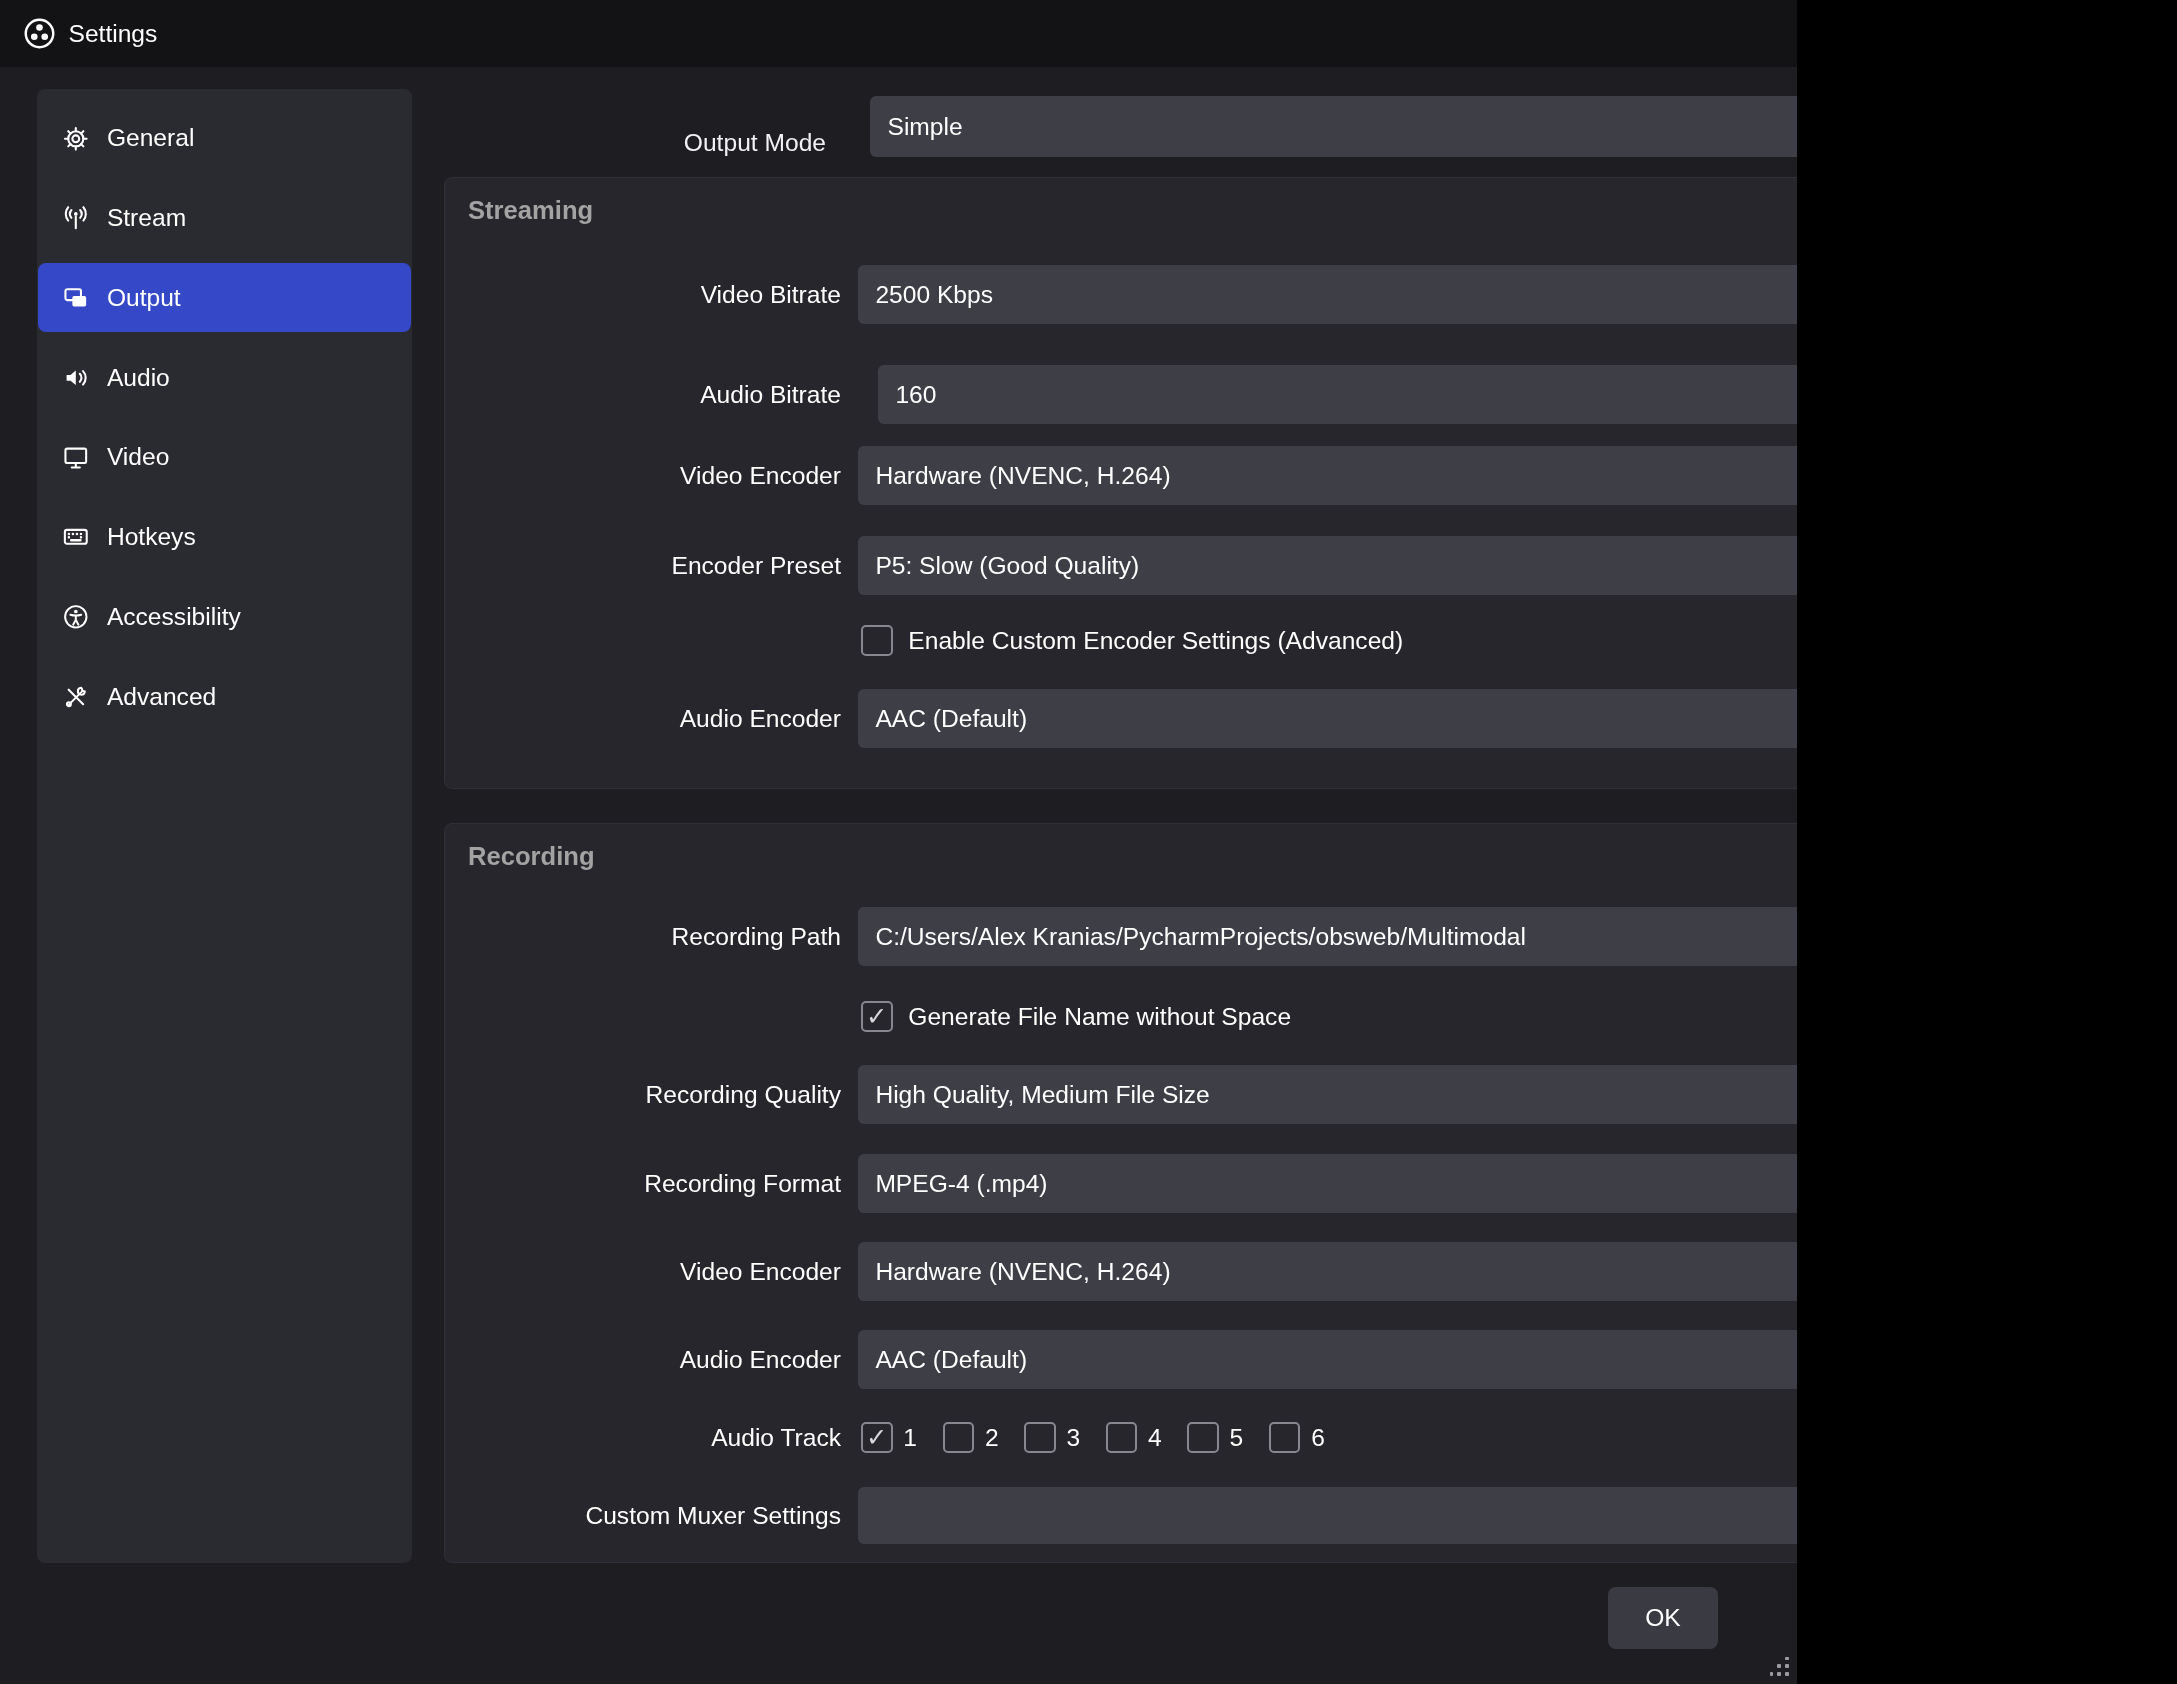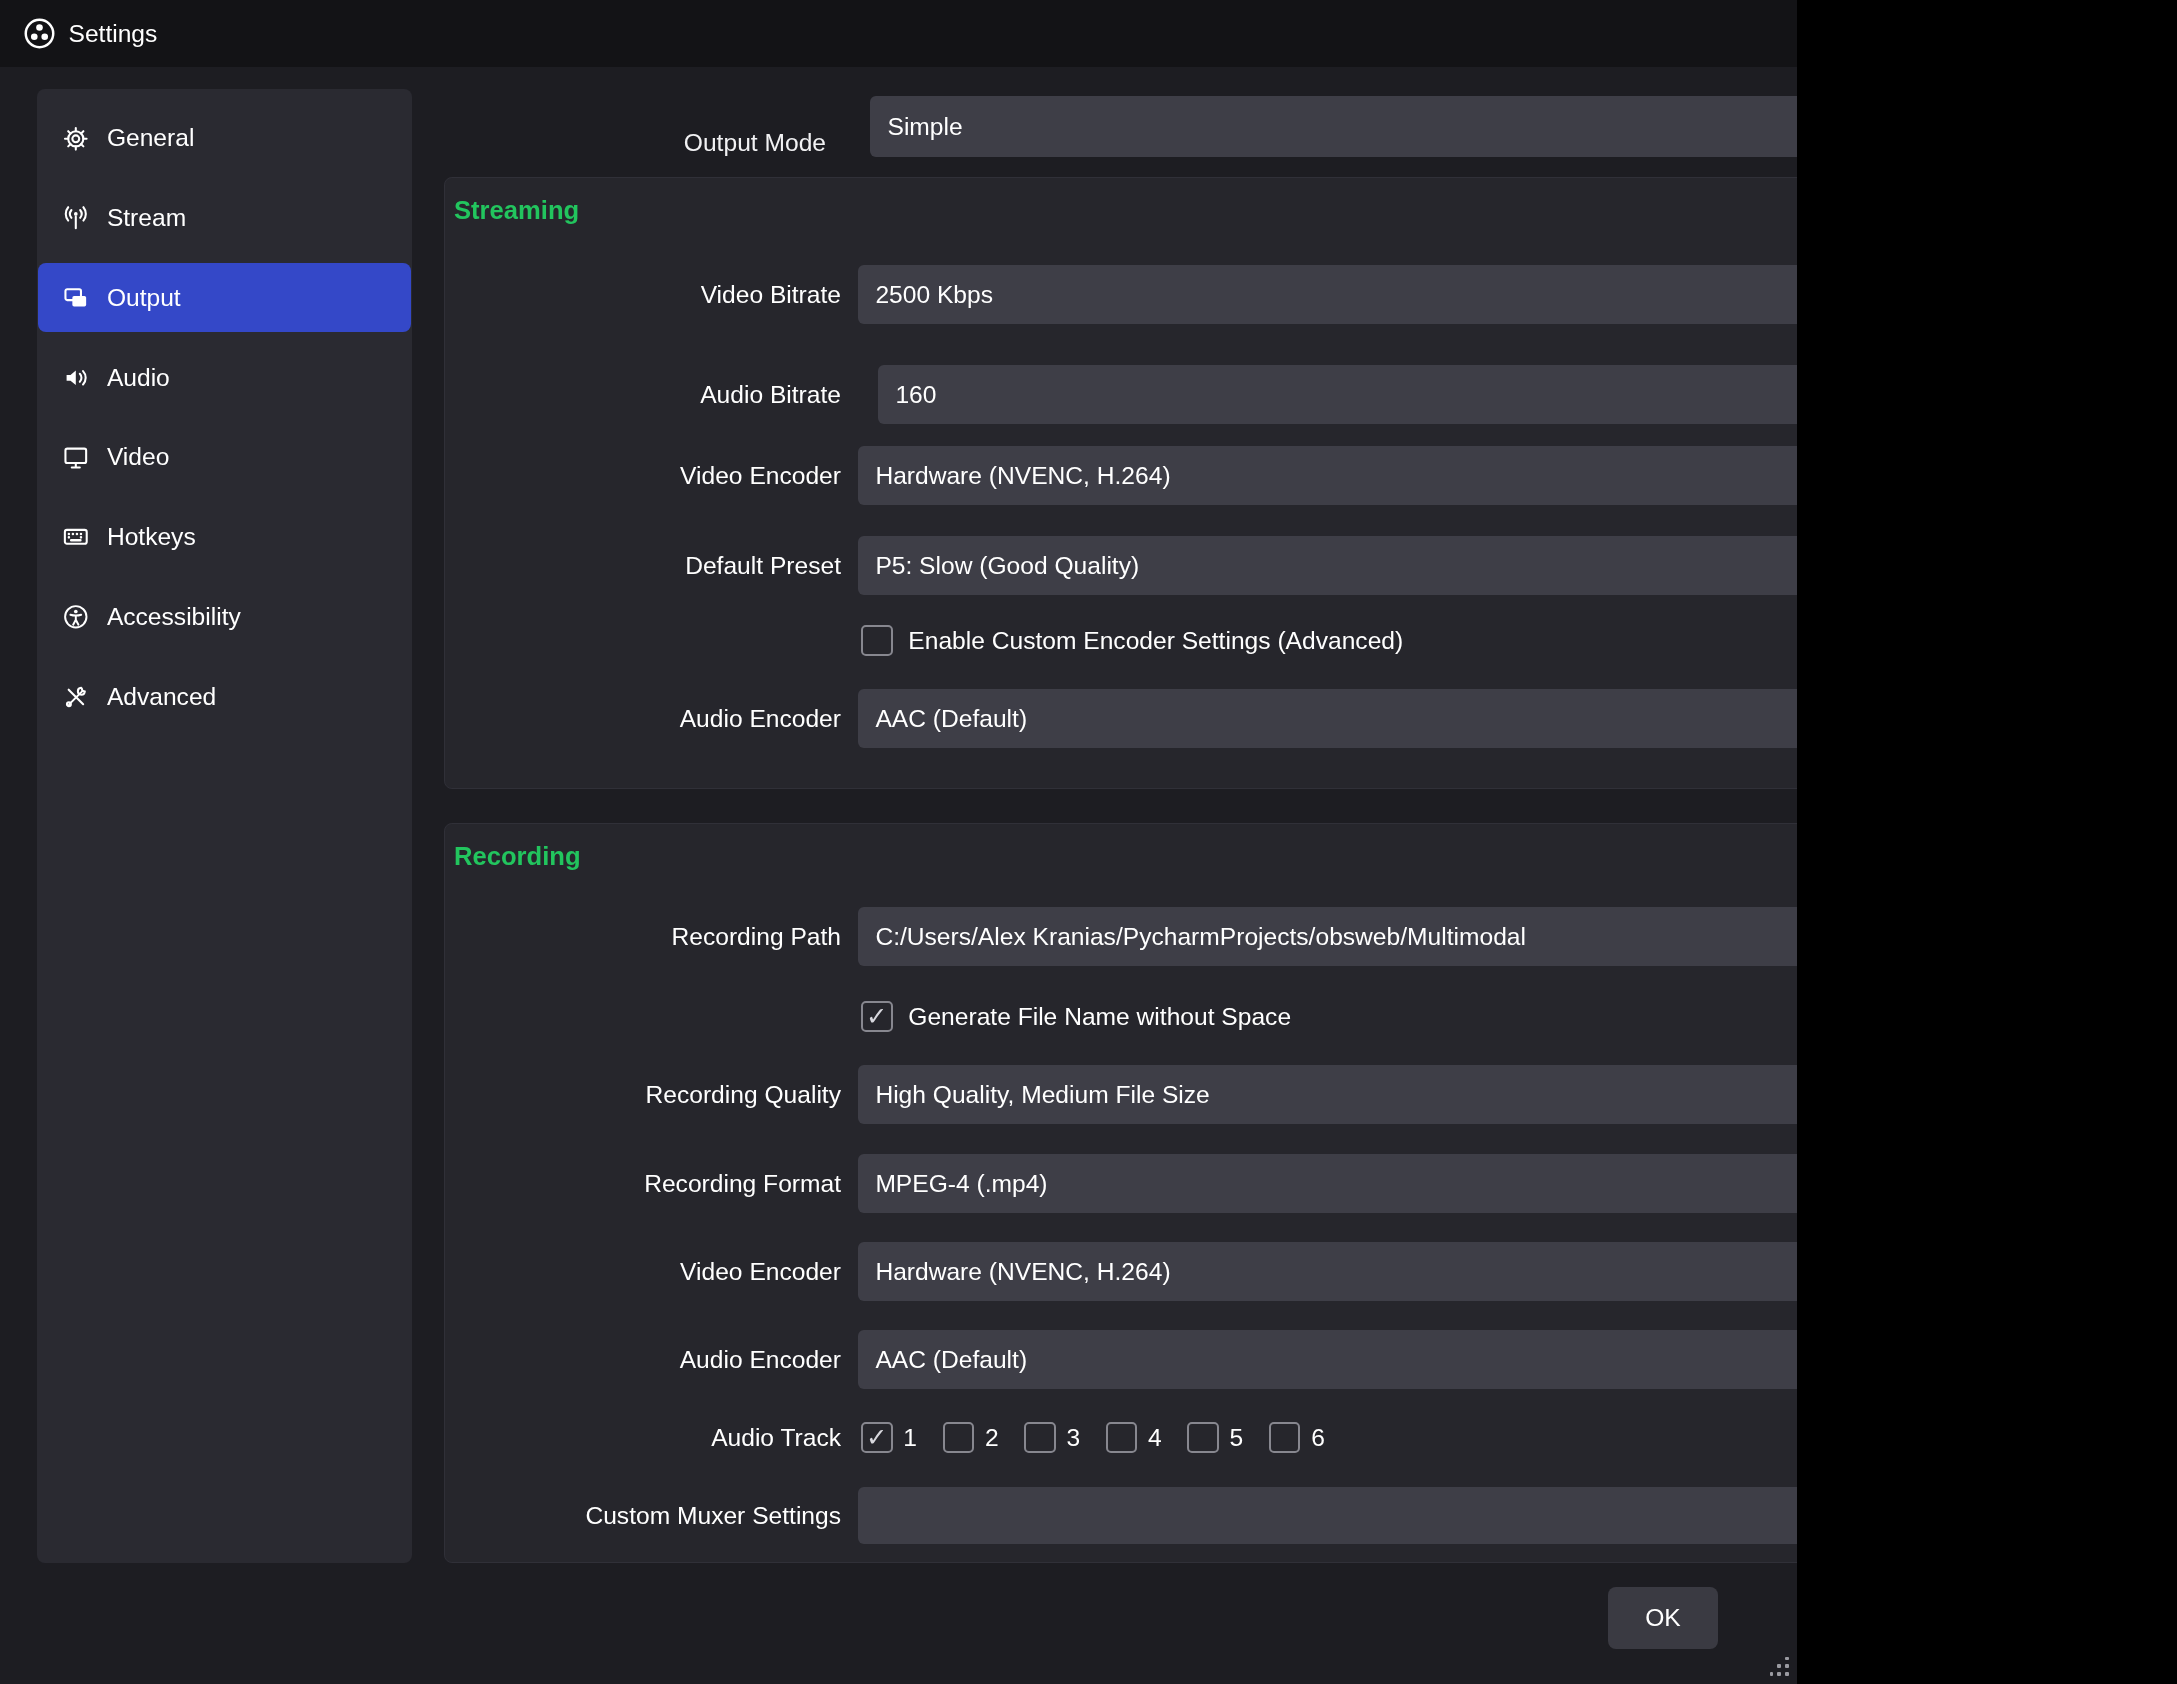--- a/index.html
+++ b/index.html
@@ -18,21 +18,21 @@
   .sidebar{position:absolute;left:37px;top:89px;width:375px;height:1474px;background:#2a2a31;border-radius:7.9px;padding-top:14.8px;box-sizing:border-box;}
   .side-item{height:69px;margin:0 1px 10.8px 1px;border-radius:7.9px;display:flex;align-items:center;cursor:pointer;}
   .side-item.selected{background:var(--accent,#3448c8);}
   .side-icon{margin-left:23.6px;width:27.6px;height:27.6px;display:flex;align-items:center;justify-content:center;flex:none;}
   .side-label{margin-left:17.7px;font-size:24.6px;color:#ffffff;}
   
   .om-row{position:absolute;left:0;top:96px;width:2177px;height:61px;display:flex;align-items:flex-end;gap:33px;}
   .om-label{width:826px;text-align:right;font-size:24.6px;flex:none;}
   .om-row .select{flex:none;width:1291px;margin-left:10.8px;height:61px;}
   .group{position:absolute;left:444px;width:1655px;background:#26262c;border:1px solid #303038;border-radius:7.9px;box-sizing:border-box;}
-  .group-title{position:absolute;left:9px;top:17.7px;font-size:25.6px;font-weight:700;color:#22c55e;}
+  .group-title{position:absolute;left:23px;top:17.7px;font-size:25.6px;font-weight:700;color:#a3a3a3;}
   .frow{position:absolute;left:0;width:100%;height:59px;display:flex;align-items:center;}
   .flabel{width:396px;text-align:right;font-size:24.6px;color:#ffffff;flex:none;}
   .fctl{flex:1;margin-left:16.7px;margin-right:20.7px;}
   
   .select{height:59px;background:#3e3e47;border-radius:5.9px;display:flex;align-items:center;position:relative;cursor:pointer;}
   .select-value{margin-left:17.7px;font-size:24.6px;color:#ffffff;white-space:nowrap;}
   .spin{position:absolute;right:11.8px;top:50%;transform:translateY(-50%);}
   
   .textfield{height:59px;background:#3e3e47;border:none;border-radius:5.9px;color:#ffffff;font-size:24.6px;padding:0 17.7px;font-family:"Liberation Sans","DejaVu Sans",sans-serif;box-sizing:border-box;}
   
@@ -216,21 +216,21 @@
       <div class="select fctl">
         <span class="select-value">Hardware (NVENC, H.264)</span>
         <svg class="spin" width="15.8" height="29.6" viewBox="0 0 14 26" fill="none" stroke="#c9c9cf" stroke-width="2" stroke-linecap="round" stroke-linejoin="round">
           <polyline points="2,9 7,4 12,9"></polyline>
             <polyline points="2,17 7,22 12,17"></polyline>
         </svg>
       </div>
     </div>
 
     <div class="frow" style="top:358px;">
-      <span class="flabel">Default Preset</span>
+      <span class="flabel">Encoder Preset</span>
       <div class="select fctl">
         <span class="select-value">P5: Slow (Good Quality)</span>
         <svg class="spin" width="15.8" height="29.6" viewBox="0 0 14 26" fill="none" stroke="#c9c9cf" stroke-width="2" stroke-linecap="round" stroke-linejoin="round">
           <polyline points="2,9 7,4 12,9"></polyline>
             <polyline points="2,17 7,22 12,17"></polyline>
         </svg>
       </div>
     </div>
 
     <div class="frow" style="top:433px;">

